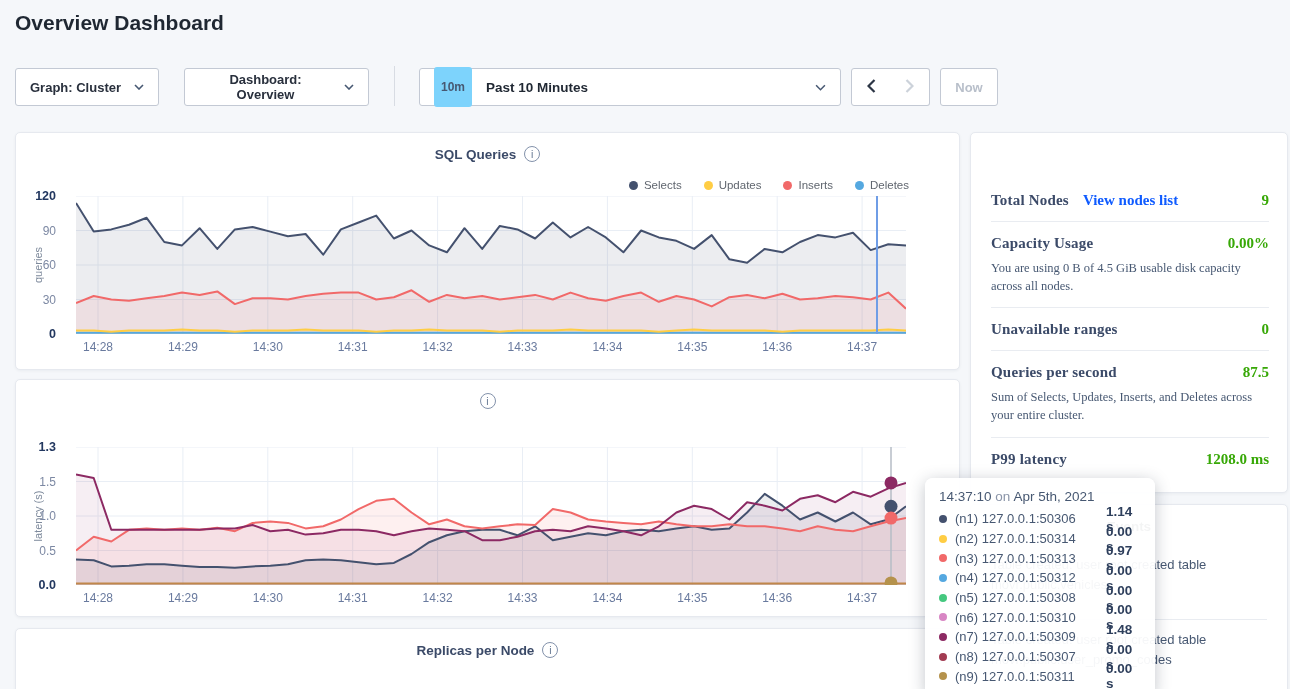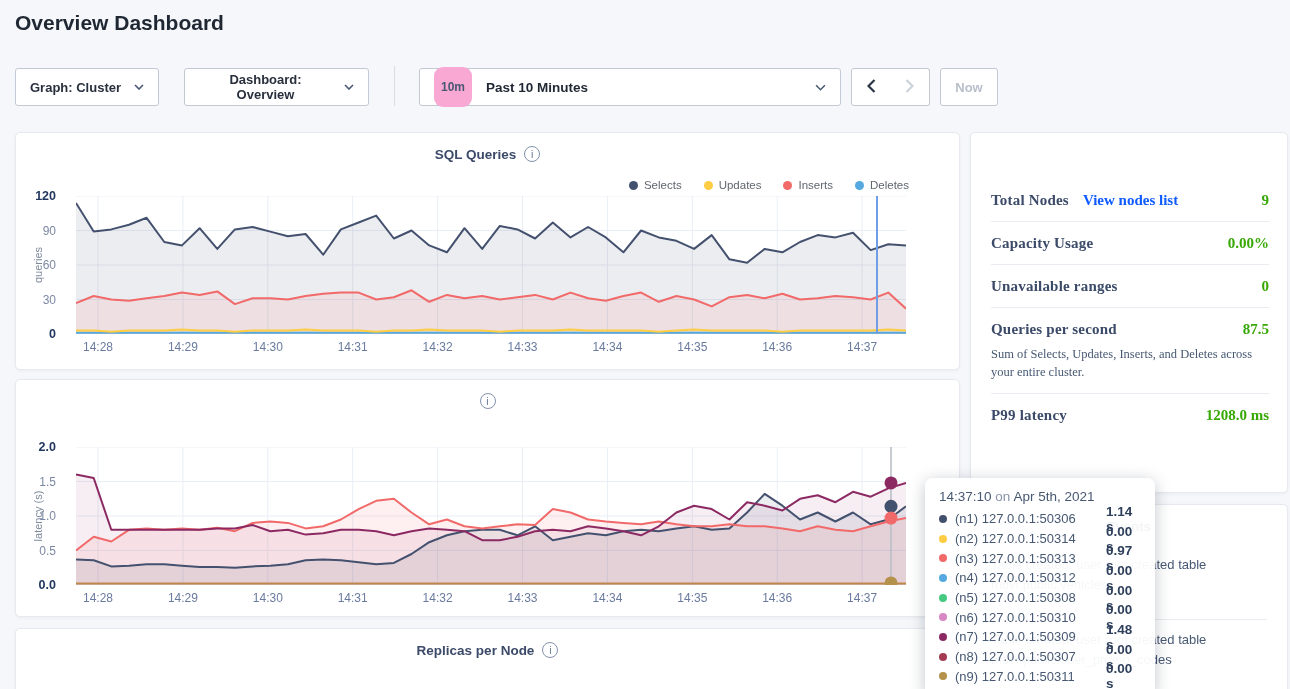--- a/index.html
+++ b/index.html
@@ -10,21 +10,21 @@
 
   
   #page-title{left:15px;top:11px;font-size:21px;font-weight:600;color:#1f2732;margin:0;}
   .ctl{height:38px;background:#fff;border:1px solid #c3c9d4;border-radius:3px;
        display:flex;align-items:center;cursor:pointer;font-family:inherit;}
   .dd{padding:0 14px;justify-content:space-between;}
   .dd .dd-label{font-size:13px;font-weight:bold;color:#29303d;}
   .chev{margin-left:12px;display:inline-flex;}
   .vdiv{width:1px;background:#d8dce3;}
   #time-selector{padding:0 14px;}
-  .tw-badge{background:#f9a8d4;border-radius:9px;padding:13px 7px;font-size:12px;font-weight:bold;color:#475872;}
+  .tw-badge{background:#7dd3fc;border-radius:3px;padding:13px 7px;font-size:12px;font-weight:bold;color:#475872;}
   .tw-label{font-size:13.5px;font-weight:bold;color:#1f2732;margin-left:14px;}
   #time-selector .chev{margin-left:auto;}
   .nav-btn{width:40px;justify-content:center;}
   #time-next{border-left:none;border-radius:0 3px 3px 0;}
   #time-prev{border-radius:3px 0 0 3px;}
   #now-btn{width:58px;justify-content:center;font-size:13px;font-weight:bold;color:#b8bfca;}
 
   
   .card{background:#fff;border:1px solid #e6e9ef;border-radius:5px;
         box-shadow:0 1px 3px rgba(50,60,80,0.06);}
@@ -200,21 +200,21 @@
   <div class="card abs" style="left:15px;top:379px;width:945px;height:238px;">
     <div class="chart-title-row">
       <span class="info-icon"></span>
     </div>
     <span class="ylabel" style="left:-13px;top:130px;width:70px;text-align:center;">latency (s)</span>
     <div class="yticks" id="yticks-lat" style="top:67px;height:138px;">
         <span class="ytick ext" style="top: 138px;">0.0</span>
         <span class="ytick" style="top: 103.5px;">0.5</span>
         <span class="ytick" style="top: 69px;">1.0</span>
         <span class="ytick" style="top: 34.5px;">1.5</span>
-        <span class="ytick ext" style="top: 0px;">2.0</span>
+        <span class="ytick ext" style="top: 0px;">1.3</span>
       </div>
     <svg class="plot" id="plot-lat" style="top:67px;" viewBox="0 0 830 138" preserveAspectRatio="none">
         <line x1="22" x2="22" y1="0" y2="138" stroke="#e9eef5" stroke-width="1"></line>
         <line x1="106.9" x2="106.9" y1="0" y2="138" stroke="#e9eef5" stroke-width="1"></line>
         <line x1="191.8" x2="191.8" y1="0" y2="138" stroke="#e9eef5" stroke-width="1"></line>
         <line x1="276.70000000000005" x2="276.70000000000005" y1="0" y2="138" stroke="#e9eef5" stroke-width="1"></line>
         <line x1="361.6" x2="361.6" y1="0" y2="138" stroke="#e9eef5" stroke-width="1"></line>
         <line x1="446.5" x2="446.5" y1="0" y2="138" stroke="#e9eef5" stroke-width="1"></line>
         <line x1="531.4000000000001" x2="531.4000000000001" y1="0" y2="138" stroke="#e9eef5" stroke-width="1"></line>
         <line x1="616.3000000000001" x2="616.3000000000001" y1="0" y2="138" stroke="#e9eef5" stroke-width="1"></line>
@@ -266,20 +266,21 @@
             <span class="slabel">Total Nodes</span>
             <a class="slink" href="#" style="color: rgb(15, 91, 255);">View nodes list</a>
             <span class="sval" style="color: rgb(55, 168, 6);">9</span>
           </div>
         </div>
         <div class="srow">
           <div class="srow-top">
             <span class="slabel">Capacity Usage</span>
             <span class="sval" style="color: rgb(55, 168, 6);">0.00%</span>
           </div>
+          <p class="sdesc">You are using 0 B of 4.5 GiB usable disk capacity across all nodes.</p>
         </div>
         <div class="srow">
           <div class="srow-top">
             <span class="slabel">Unavailable ranges</span>
             <span class="sval" style="color: rgb(55, 168, 6);">0</span>
           </div>
         </div>
         <div class="srow">
           <div class="srow-top">
             <span class="slabel">Queries per second</span>

